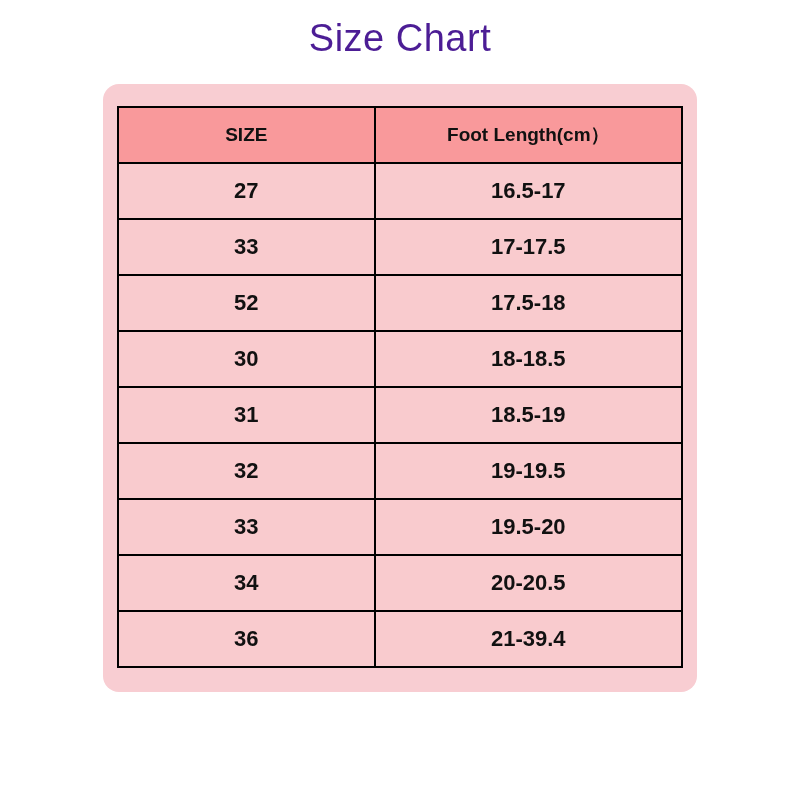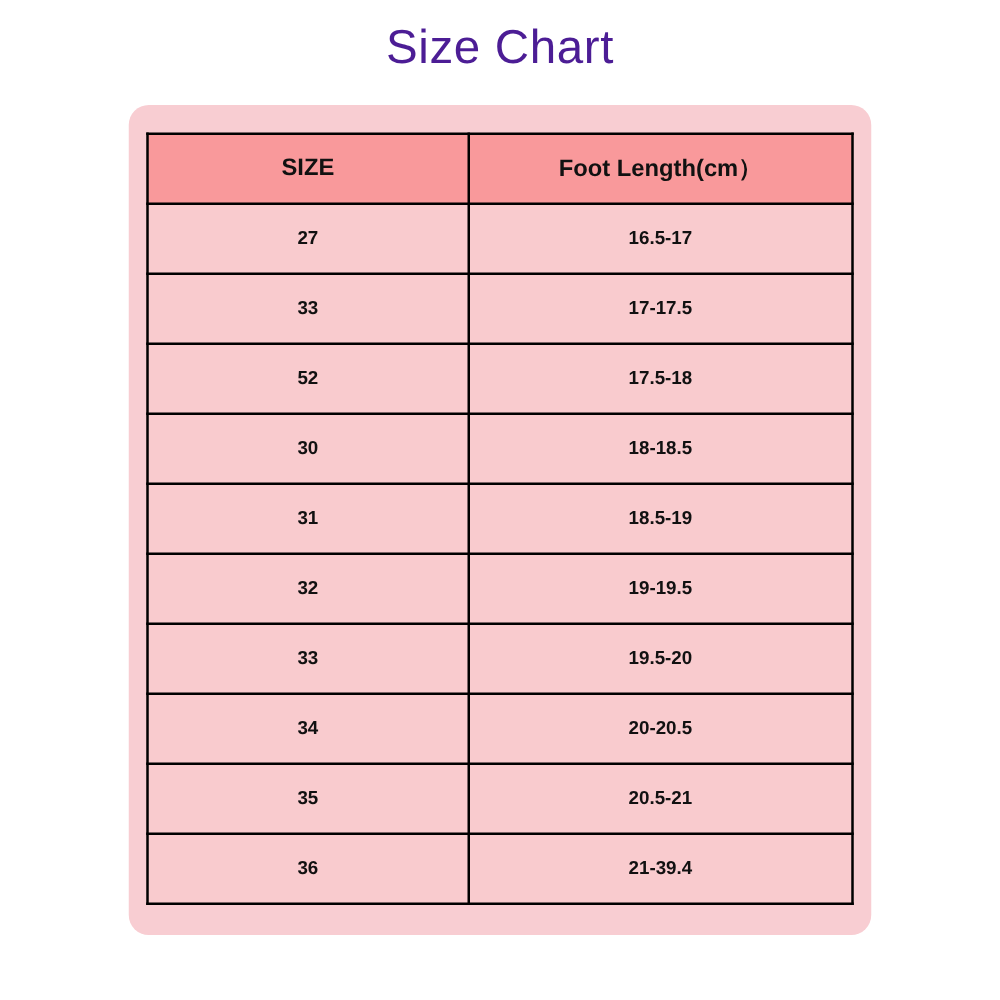--- a/index.html
+++ b/index.html
@@ -42,21 +42,21 @@
     color: #111111;
     height: 56px;
     padding: 0;
   }
   table.size-chart th {
     background: #f9999b;
     font-size: 19px;
   }
   table.size-chart td {
     background: #f9cbce;
-    font-size: 15px;
+    font-size: 22px;
   }
   col.size-col { width: 45.5%; }
   col.length-col { width: 54.5%; }
 </style>
 </head>
 <body>
 
 <h1 class="page-title">Size Chart</h1>
 
 <div class="panel">
@@ -98,22 +98,18 @@
       </tr>
       <tr>
         <td>33</td>
         <td>19.5-20</td>
       </tr>
       <tr>
         <td>34</td>
         <td>20-20.5</td>
       </tr>
       <tr>
-        <td>35</td>
-        <td>20.5-21</td>
-      </tr>
-      <tr>
         <td>36</td>
         <td>21-39.4</td>
       </tr>
     </tbody>
   </table>
 </div>
 
 </body></html>

